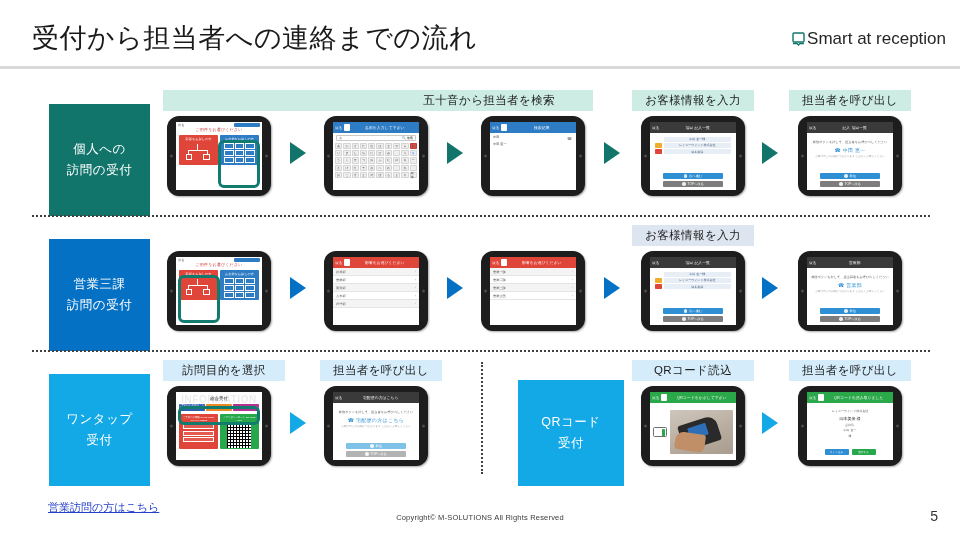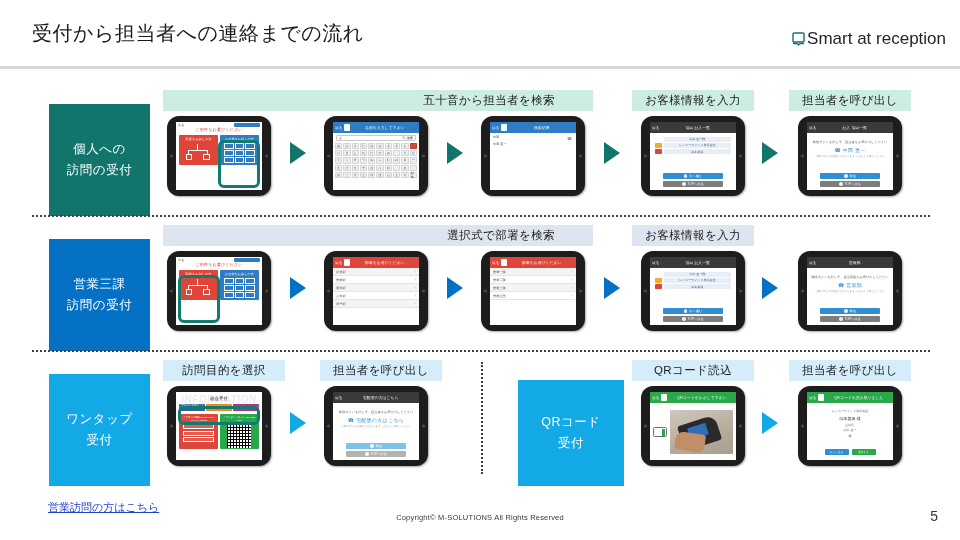--- a/index.html
+++ b/index.html
@@ -8,21 +8,21 @@
     background: #ffffff;
     font-family: "Liberation Sans", "DejaVu Sans", sans-serif;
     overflow: hidden;
   }
   .slide { position: relative; width: 960px; height: 540px; }
 
   
   .header { position: absolute; left: 0; top: 0; width: 960px; height: 68px; }
   .title {
     position: absolute; left: 32px; top: 20px;
-    font-size: 20px; color: #1a1a1a; letter-spacing: .5px; white-space: nowrap;
+    font-size: 27px; color: #1a1a1a; letter-spacing: .5px; white-space: nowrap;
   }
   .brand {
     position: absolute; right: 14px; top: 29px;
     display: flex; align-items: center; gap: 2px;
   }
   .brand-text { font-size: 17px; color: #262626; white-space: nowrap; }
   .brand-icon { width: 13px; height: 14px; display: block; }
   .header-rule {
     position: absolute; left: 0; top: 66px; width: 960px; height: 3px;
     background: #d9d9d9;
@@ -463,23 +463,20 @@
   </div>
 
   <div class="rowdiv rowdiv-1"></div>
 
   <div class="row row-2">
     <div class="cat blue cat-left">
       <span>営業三課</span>
       <span>訪問の受付</span>
     </div>
 
-    <div class="band steel wide" style="left:163px; top:0; width:430px;">
-      <span>選択式で部署を検索</span>
-    </div>
     <div class="band steel" style="left:632px; top:0; width:122px;">
       <span>お客様情報を入力</span>
     </div>
 
     <div class="tablet" style="left:167px; top:26px;">
       <div class="screen">
         <div class="sbody">
           <div class="home-mini">戻る</div>
           <div class="home-pill"></div>
           <div class="home-head">ご用件をお選びください</div>

